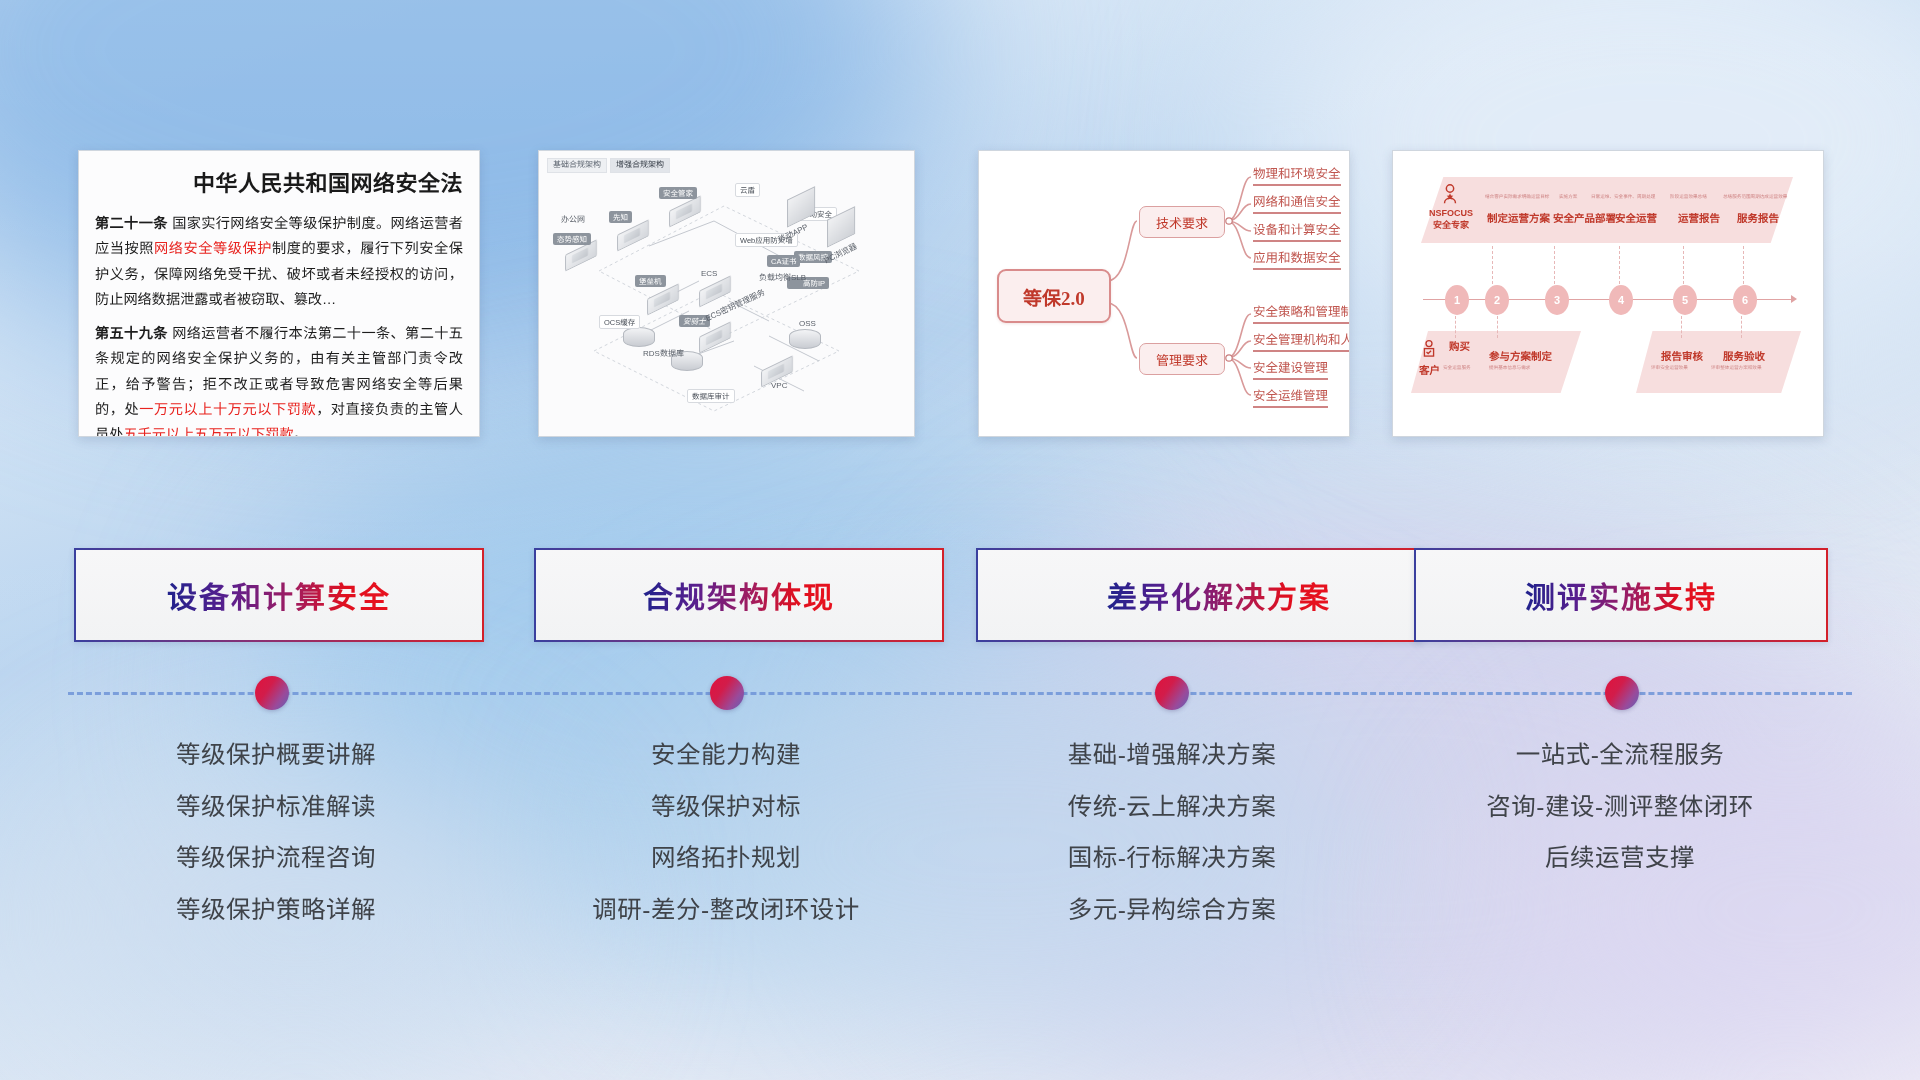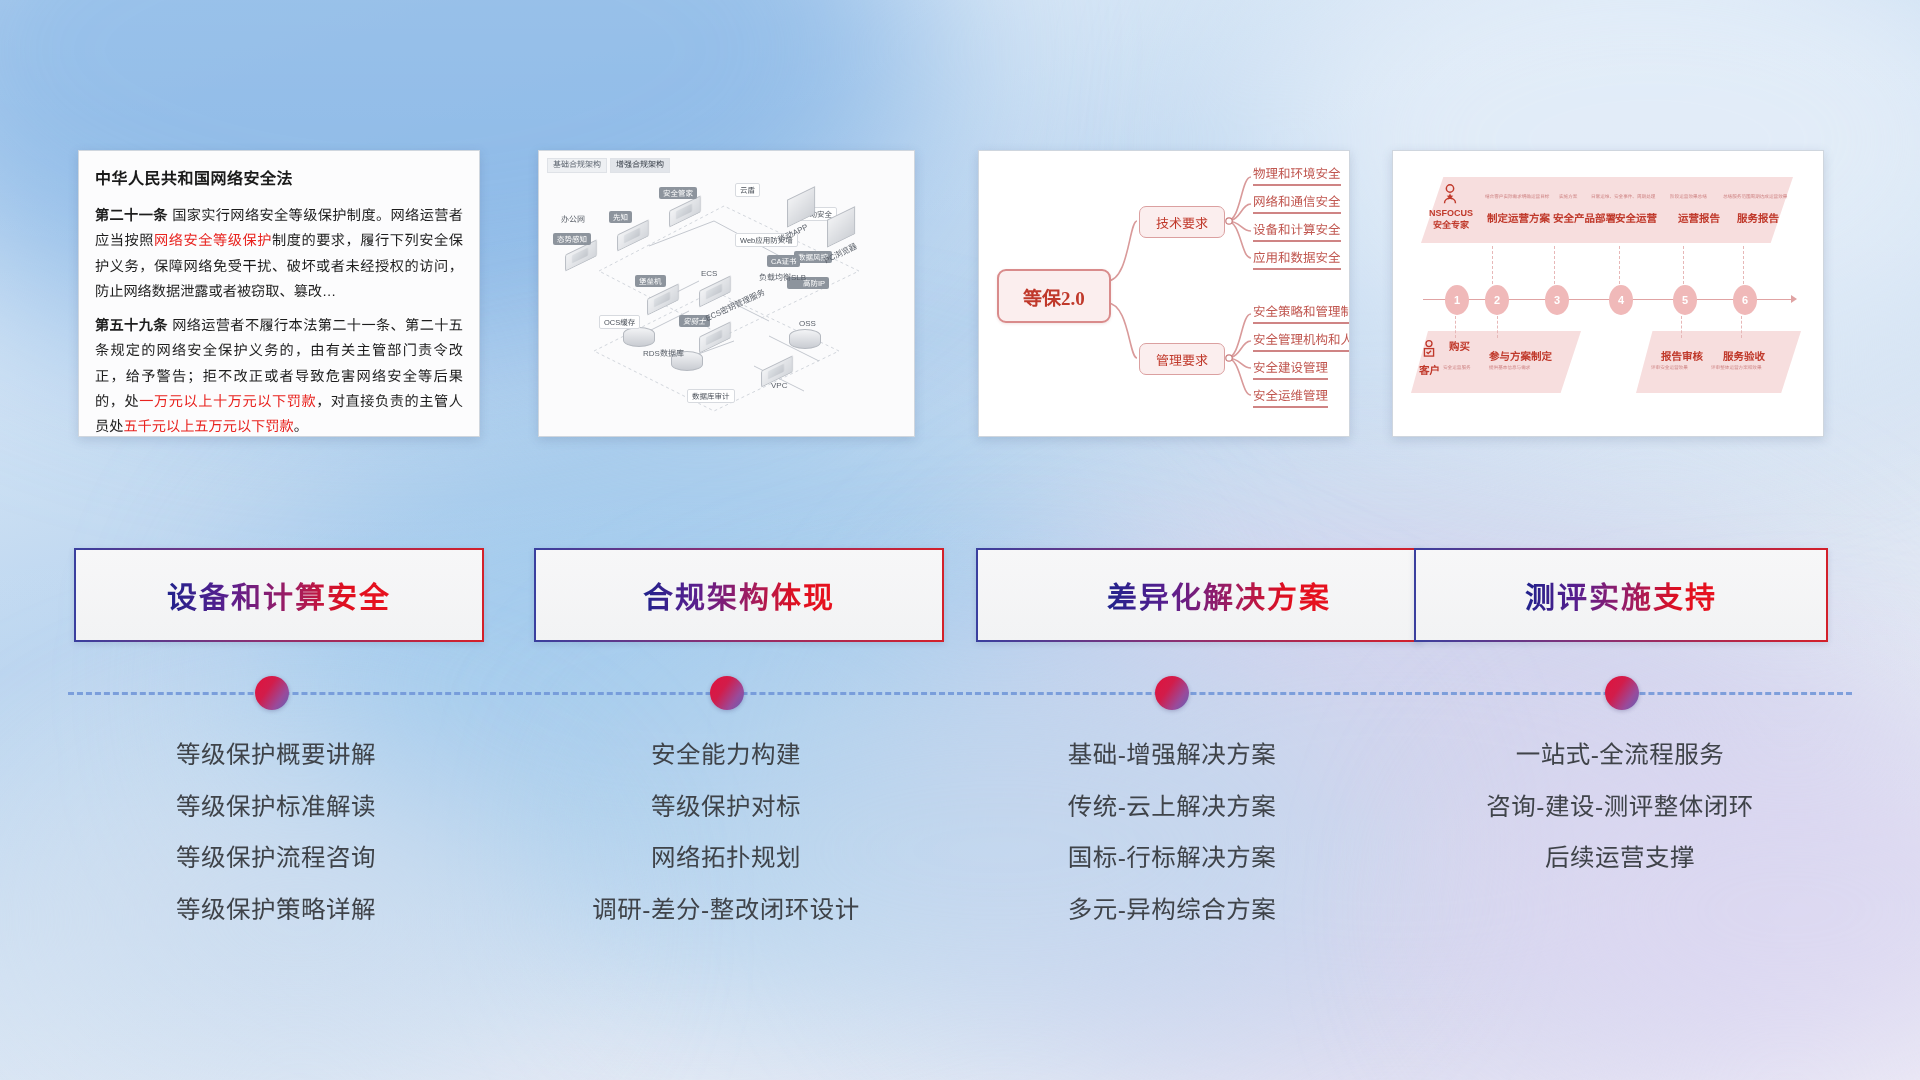--- a/index.html
+++ b/index.html
@@ -38,21 +38,21 @@
     overflow:hidden;
   }
   .card.c1{left:78px;width:400px;height:285px;}
   .card.c2{left:538px;width:375px;height:285px;}
   .card.c3{left:978px;width:370px;height:285px;}
   .card.c4{left:1392px;width:430px;height:285px;}
 
   
   .law{padding:14px 16px 10px 16px;box-sizing:border-box;height:100%;}
   .law-title{
-    text-align:left;font-weight:bold;font-size:16px;color:#1a1a1a;
+    text-align:right;font-weight:bold;font-size:22px;color:#1a1a1a;
     letter-spacing:.5px;margin-bottom:14px;
   }
   .law-p{font-size:14.2px;line-height:1.78;color:#1d1d1d;text-align:justify;margin-bottom:9px;}
   .law-art{font-weight:bold;}
   .hl{color:#e8231f;}
 
   
   .arch{position:relative;width:100%;height:100%;background:#fbfbfc;}
   .arch-tabs{position:absolute;left:8px;top:7px;display:flex;gap:3px;}
   .arch-tab{

